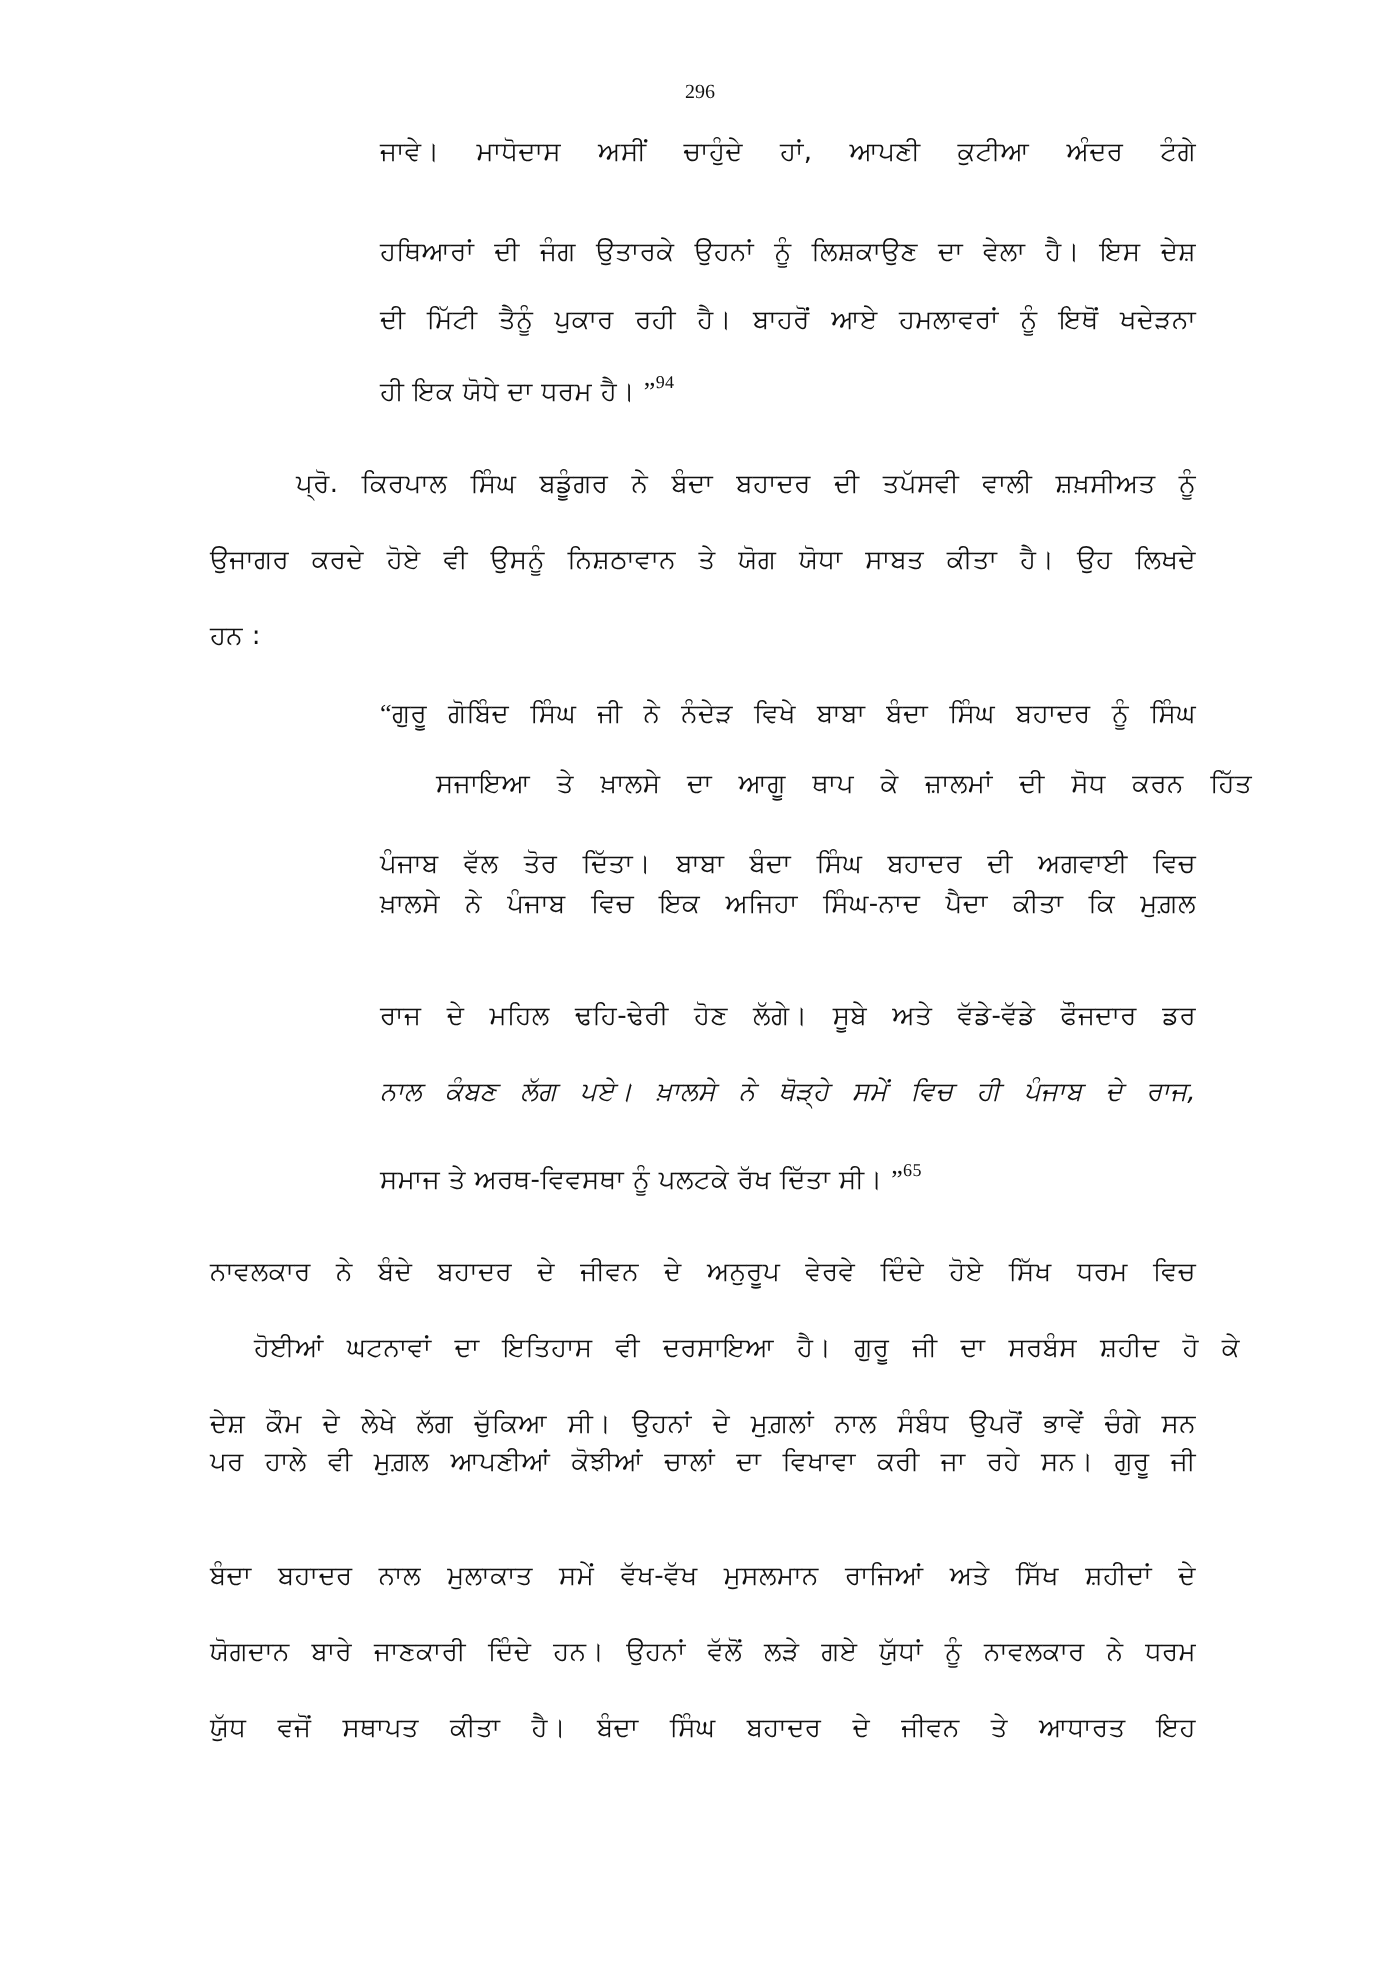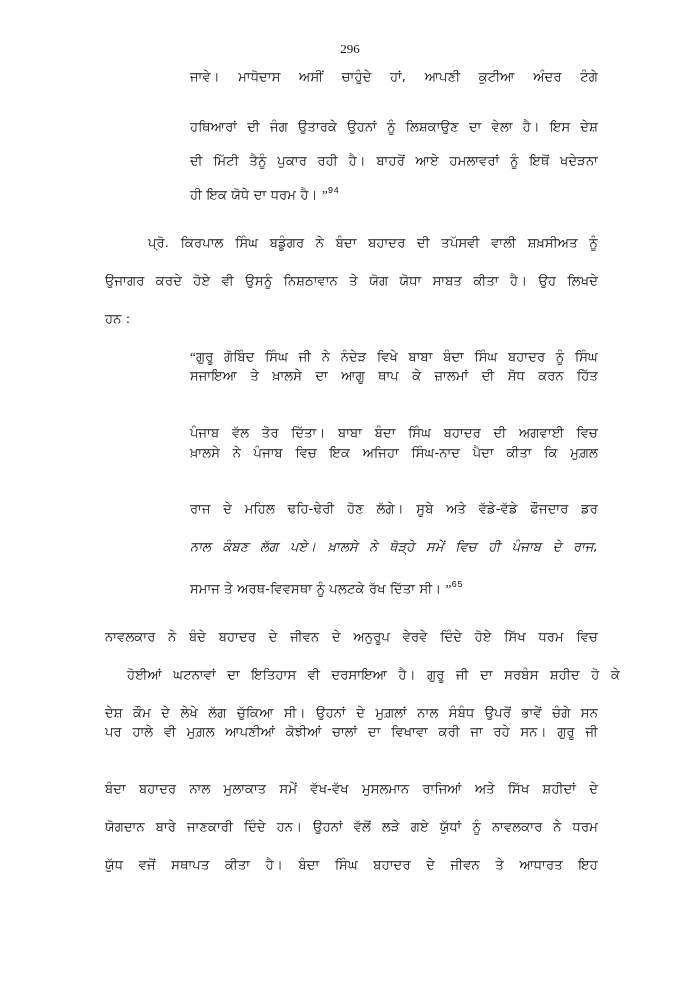--- a/index.html
+++ b/index.html
@@ -15,21 +15,21 @@
     color: #111111;
     font-family: "DejaVu Sans", sans-serif;
   }
   .page-number {
     position: absolute;
     top: 41px;
     left: 0;
     width: 700px;
     text-align: center;
     font-family: "Liberation Serif", serif;
-    font-size: 13px;
+    font-size: 10px;
   }
   .line {
     position: absolute;
     white-space: nowrap;
     font-size: 13px;
     line-height: 20px;
     text-align: justify;
     text-align-last: justify;
     letter-spacing: 0.2px;
   }
@@ -42,21 +42,21 @@
   }
   .para-line {
     left: 105px;
     width: 493px;
   }
   .para-first {
     left: 148px;
     width: 450px;
   }
   sup.fn {
-    font-family: Liberation Mono, monospace;
+    font-family: Liberation Serif, serif;
     font-size: 9px;
     vertical-align: 6px;
   }
   .qmark {
     font-family: "Liberation Serif", serif;
   }
 </style>
 </head>
 <body>
 
@@ -72,21 +72,21 @@
   </div>
 
   <div>
     <div class="line para-first" style="top:233px;">ਪ੍ਰੋ. ਕਿਰਪਾਲ ਸਿੰਘ ਬਡੂੰਗਰ ਨੇ ਬੰਦਾ ਬਹਾਦਰ ਦੀ ਤਪੱਸਵੀ ਵਾਲੀ ਸ਼ਖ਼ਸੀਅਤ ਨੂੰ</div>
     <div class="line para-line" style="top:271px;">ਉਜਾਗਰ ਕਰਦੇ ਹੋਏ ਵੀ ਉਸਨੂੰ ਨਿਸ਼ਠਾਵਾਨ ਤੇ ਯੋਗ ਯੋਧਾ ਸਾਬਤ ਕੀਤਾ ਹੈ। ਉਹ ਲਿਖਦੇ</div>
     <div class="line para-line last" style="top:309px;">ਹਨ :</div>
   </div>
 
   <div>
     <div class="line quote-line" style="top:347px;"><span class="qmark">“</span><span>ਗੁਰੂ ਗੋਬਿੰਦ ਸਿੰਘ ਜੀ ਨੇ ਨੰਦੇੜ ਵਿਖੇ ਬਾਬਾ ਬੰਦਾ ਸਿੰਘ ਬਹਾਦਰ ਨੂੰ ਸਿੰਘ</span></div>
-    <div class="line quote-line" style="top:366px;">ਸਜਾਇਆ ਤੇ ਖ਼ਾਲਸੇ ਦਾ ਆਗੂ ਥਾਪ ਕੇ ਜ਼ਾਲਮਾਂ ਦੀ ਸੋਧ ਕਰਨ ਹਿੱਤ</div>
+    <div class="line quote-line" style="top:383px;margin-left:28px;">ਸਜਾਇਆ ਤੇ ਖ਼ਾਲਸੇ ਦਾ ਆਗੂ ਥਾਪ ਕੇ ਜ਼ਾਲਮਾਂ ਦੀ ਸੋਧ ਕਰਨ ਹਿੱਤ</div>
     <div class="line quote-line" style="top:423px;">ਪੰਜਾਬ ਵੱਲ ਤੋਰ ਦਿੱਤਾ। ਬਾਬਾ ਬੰਦਾ ਸਿੰਘ ਬਹਾਦਰ ਦੀ ਅਗਵਾਈ ਵਿਚ</div>
     <div class="line quote-line" style="top:443px;">ਖ਼ਾਲਸੇ ਨੇ ਪੰਜਾਬ ਵਿਚ ਇਕ ਅਜਿਹਾ ਸਿੰਘ-ਨਾਦ ਪੈਦਾ ਕੀਤਾ ਕਿ ਮੁਗ਼ਲ</div>
     <div class="line quote-line" style="top:499px;">ਰਾਜ ਦੇ ਮਹਿਲ ਢਹਿ-ਢੇਰੀ ਹੋਣ ਲੱਗੇ। ਸੂਬੇ ਅਤੇ ਵੱਡੇ-ਵੱਡੇ ਫੌਜਦਾਰ ਡਰ</div>
     <div class="line quote-line" style="top:537px;font-style:italic;">ਨਾਲ ਕੰਬਣ ਲੱਗ ਪਏ। ਖ਼ਾਲਸੇ ਨੇ ਥੋੜ੍ਹੇ ਸਮੇਂ ਵਿਚ ਹੀ ਪੰਜਾਬ ਦੇ ਰਾਜ,</div>
     <div class="line quote-line last" style="top:575px;"><span>ਸਮਾਜ ਤੇ ਅਰਥ-ਵਿਵਸਥਾ ਨੂੰ ਪਲਟਕੇ ਰੱਖ ਦਿੱਤਾ ਸੀ।</span> <span class="qmark">”</span><sup class="fn">65</sup></div>
   </div>
 
   <div>
     <div class="line para-line" style="top:627px;">ਨਾਵਲਕਾਰ ਨੇ ਬੰਦੇ ਬਹਾਦਰ ਦੇ ਜੀਵਨ ਦੇ ਅਨੁਰੂਪ ਵੇਰਵੇ ਦਿੰਦੇ ਹੋਏ ਸਿੱਖ ਧਰਮ ਵਿਚ</div>
     <div class="line para-line" style="top:665px;margin-left:22px;">ਹੋਈਆਂ ਘਟਨਾਵਾਂ ਦਾ ਇਤਿਹਾਸ ਵੀ ਦਰਸਾਇਆ ਹੈ। ਗੁਰੂ ਜੀ ਦਾ ਸਰਬੰਸ ਸ਼ਹੀਦ ਹੋ ਕੇ</div>

